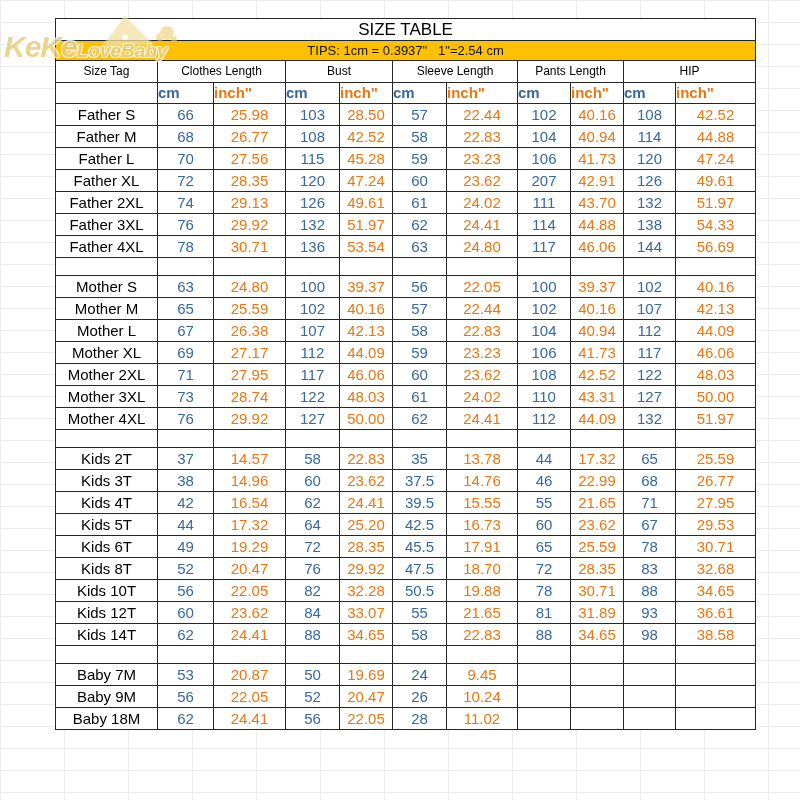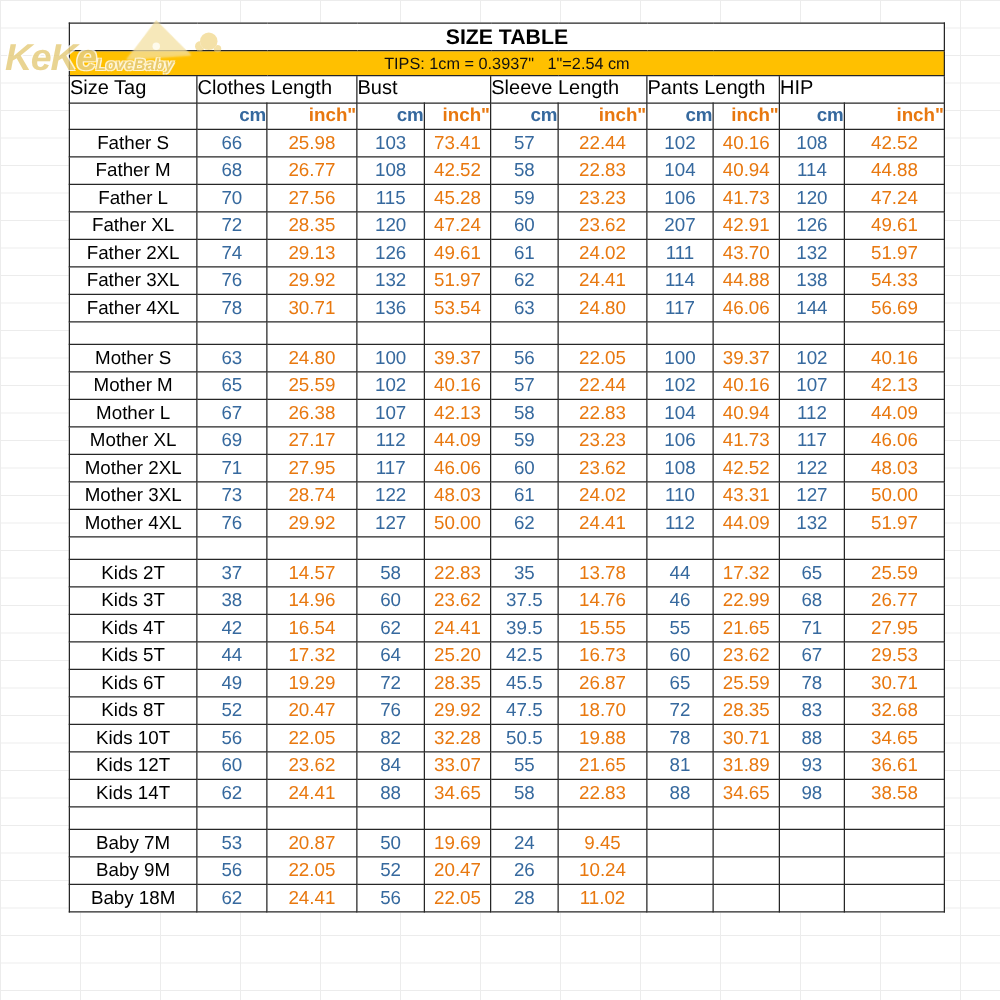--- a/index.html
+++ b/index.html
@@ -51,43 +51,43 @@
   col.c-slcm  { width: 54px; }
   col.c-slin  { width: 71px; }
   col.c-pacm  { width: 53px; }
   col.c-pain  { width: 53px; }
   col.c-hicm  { width: 52px; }
   col.c-hiin  { width: 80px; }
 
   tr.row-title td {
     height: 21px;
     font-size: 17px;
-    font-weight: bold;
+    font-weight: normal;
     text-align: center;
     color: #000;
   }
   tr.row-tips td {
     height: 19px;
     font-size: 13px;
     text-align: center;
     background: #ffc000;
     color: #111;
     white-space: pre;
   }
   tr.row-groups td {
     height: 21px;
-    font-size: 16px;
-    text-align: left;
+    font-size: 12px;
+    text-align: center;
     color: #000;
   }
   tr.row-units td {
     height: 20px;
     font-size: 15px;
     font-weight: bold;
-    text-align: right;
+    text-align: left;
   }
 
   tbody.data td {
     height: 21px;
     font-size: 15px;
     text-align: center;
   }
   tbody.data tr.spacer td { height: 17px; }
 
   td.cm   { color: #36699e; }
@@ -148,21 +148,21 @@
     font-weight: bold;
     color: rgba(226, 196, 104, 0.85);
     text-shadow:
       1px 1px 0 rgba(255,255,255,0.9),
      -1px -1px 0 rgba(255,255,255,0.9),
       1px -1px 0 rgba(255,255,255,0.9),
      -1px 1px 0 rgba(255,255,255,0.9);
     white-space: nowrap;
   }
   .wm-ke   { font-size: 30px; letter-spacing: -1px; }
-  .wm-rest { font-size: 13px; }
+  .wm-rest { font-size: 19px; }
 </style>
 </head>
 <body>
 
 <div class="watermark">
   <div class="wm-tri"></div>
   <div class="wm-tri-dot"></div>
   <div class="wm-flower"></div>
   <div class="wm-text"><span class="wm-ke">KeKe</span><span class="wm-rest">LoveBaby</span></div>
 </div>
@@ -210,21 +210,21 @@
         <td class="cm">cm</td>
         <td class="inch">inch"</td>
       </tr>
     </tbody>
     <tbody class="data">
         <tr>
           <td class="label">Father S</td>
           <td class="cm">66</td>
           <td class="inch">25.98</td>
           <td class="cm">103</td>
-          <td class="inch">73.41</td>
+          <td class="inch">28.50</td>
           <td class="cm">57</td>
           <td class="inch">22.44</td>
           <td class="cm">102</td>
           <td class="inch">40.16</td>
           <td class="cm">108</td>
           <td class="inch">42.52</td>
         </tr>
         <tr>
           <td class="label">Father M</td>
           <td class="cm">68</td>
@@ -472,21 +472,21 @@
           <td class="cm">67</td>
           <td class="inch">29.53</td>
         </tr>
         <tr>
           <td class="label">Kids 6T</td>
           <td class="cm">49</td>
           <td class="inch">19.29</td>
           <td class="cm">72</td>
           <td class="inch">28.35</td>
           <td class="cm">45.5</td>
-          <td class="inch">26.87</td>
+          <td class="inch">17.91</td>
           <td class="cm">65</td>
           <td class="inch">25.59</td>
           <td class="cm">78</td>
           <td class="inch">30.71</td>
         </tr>
         <tr>
           <td class="label">Kids 8T</td>
           <td class="cm">52</td>
           <td class="inch">20.47</td>
           <td class="cm">76</td>

